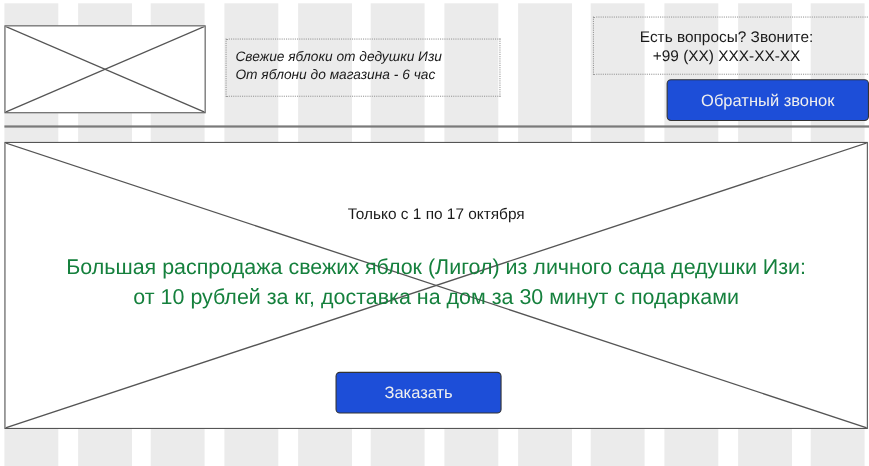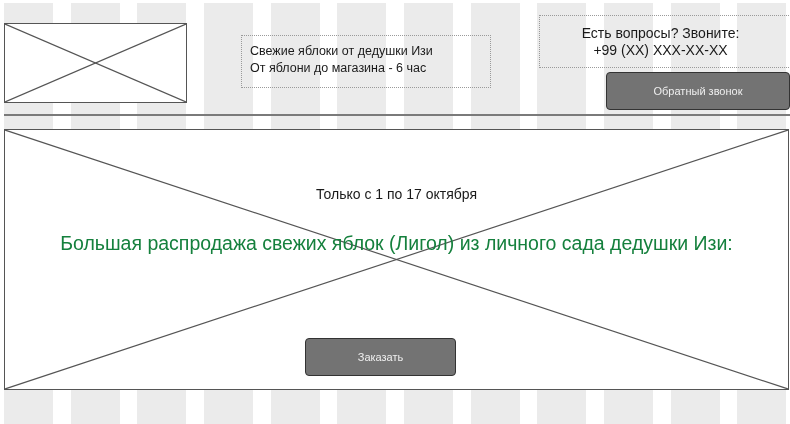--- a/index.html
+++ b/index.html
@@ -2,23 +2,23 @@
 <html><head>
   <meta charset="utf-8">
   <style>
     html, body { margin: 0; padding: 0; background: #ffffff; }
     body { width: 790px; height: 424px; position: relative; overflow: hidden; font-family: "Liberation Sans", sans-serif; color: #1a1a1a; }
     .grid { position: absolute; left: 0; top: 3px; width: 790px; height: 421px; }
     .grid .col { position: absolute; top: 0; bottom: 0; width: 49px; background: #ebebeb; }
     .placeholder { position: absolute; background: #ffffff; border: 1.5px solid #555; box-sizing: border-box; }
     .placeholder svg { position: absolute; left: 0; top: 0; width: 100%; height: 100%; }
     .dotted { position: absolute; border: 1px dotted #9a9a9a; box-sizing: border-box; }
-    .tagline { left: 205px; top: 35px; width: 250px; height: 53px; padding: 7px 0 0 8px; font-size: 12.5px; line-height: 17px; color: #1a1a1a; margin-left: 36px; }
+    .tagline { left: 205px; top: 35px; width: 250px; height: 53px; padding: 7px 0 0 8px; font-style: italic; font-size: 12.5px; line-height: 17px; color: #1a1a1a; }
     .contact { left: 539px; top: 15px; width: 252px; height: 53px; padding: 9px 9px 0 0; text-align: center; font-size: 14px; line-height: 17px; color: #1a1a1a; }
-    .btn { position: absolute; background: #737373; color: #efefef; border-radius: 4px; border: 1px solid #333; box-sizing: border-box; display: flex; align-items: center; justify-content: center; font-size: 11px; }
+    .btn { position: absolute; background: #1d4ed8; color: #efefef; border-radius: 4px; border: 1px solid #333; box-sizing: border-box; display: flex; align-items: center; justify-content: center; font-size: 15px; }
     .hline { position: absolute; left: 4px; width: 786px; height: 2px; background: #7a7a7a; }
     .hero-date { position: absolute; left: 4px; width: 785px; top: 186px; text-align: center; font-size: 14px; color: #1a1a1a; }
     .hero-headline { position: absolute; left: 4px; width: 785px; top: 230px; text-align: center; font-size: 19.5px; line-height: 27px; color: #15803d; }
     .hero-headline span { display: block; }
   </style>
 </head>
 <body>
 
 <div class="grid">
   <div class="col" style="left:4px"></div>
@@ -63,16 +63,17 @@
     <svg viewBox="0 0 785 261" preserveAspectRatio="none">
       <line x1="0" y1="0" x2="785" y2="261" stroke="#555" stroke-width="1.2"></line>
       <line x1="785" y1="0" x2="0" y2="261" stroke="#555" stroke-width="1.2"></line>
     </svg>
   </div>
 
   <div class="hero-date">Только с 1 по 17 октября</div>
 
   <div class="hero-headline">
     <span>Большая распродажа свежих яблок (Лигол) из личного сада дедушки Изи:</span>
+    <span>от 10 рублей за кг, доставка на дом за 30 минут с подарками</span>
   </div>
 
   <div class="btn" style="left:305px; top:338px; width:151px; height:38px;">Заказать</div>
 </section>
 
 </body></html>

